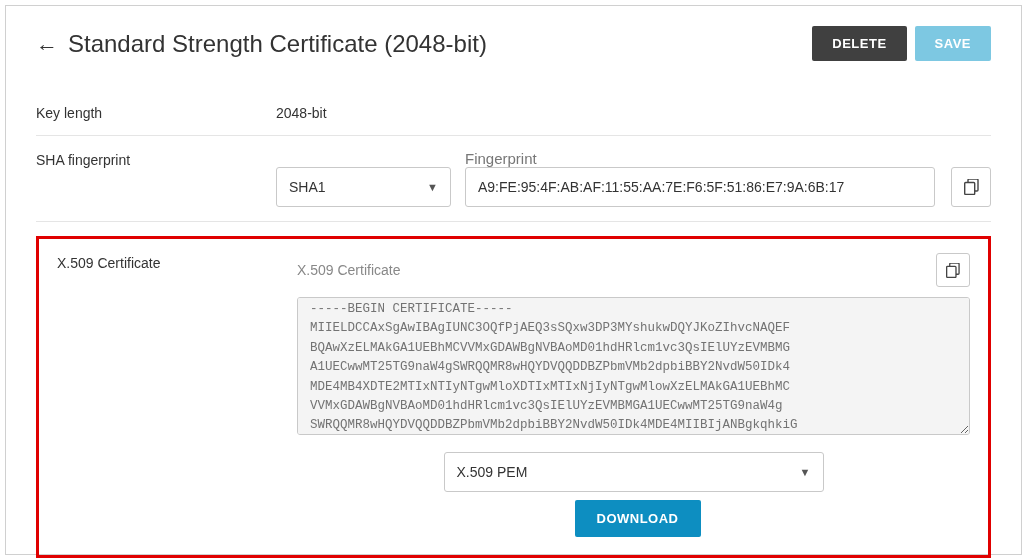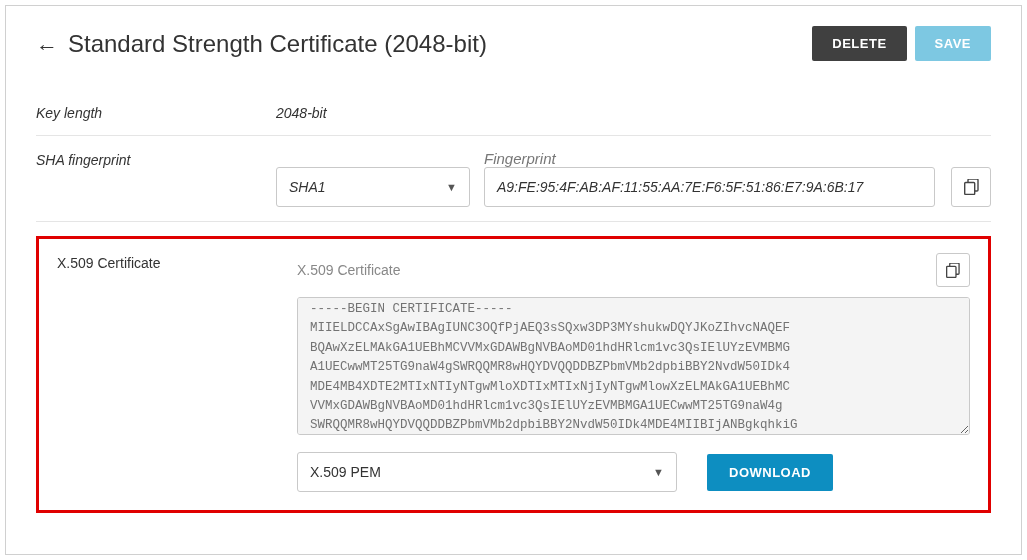--- a/index.html
+++ b/index.html
@@ -56,21 +56,20 @@
     background: #0d8ec1;
     color: #ffffff;
     padding: 11px 22px;
   }
   .section {
     display: flex;
     padding: 14px 0;
   }
   .section.bordered {
     border-bottom: 1px solid #e5e5e5;
-    font-style: italic;
   }
   .label-col {
     width: 240px;
     font-size: 14px;
     color: #333;
     padding-top: 2px;
   }
   .content-col {
     flex: 1;
     display: flex;
@@ -91,21 +90,21 @@
     align-items: center;
     padding: 0 12px;
     cursor: pointer;
     position: relative;
   }
   .select-box .caret {
     margin-left: auto;
     font-size: 11px;
     color: #555;
   }
-  .sha-select { width: 194px; }
+  .sha-select { width: 175px; }
   .format-select { width: 380px; }
   .fp-group { flex: 1; }
   .sub-label {
     font-size: 15px;
     color: #777;
   }
   .fp-row {
     display: flex;
     gap: 16px;
   }
@@ -160,23 +159,24 @@
     font-family: "Courier New", monospace;
     font-size: 12.5px;
     line-height: 1.55;
     color: #737373;
     resize: vertical;
     overflow-y: scroll;
     white-space: pre;
   }
   .download-row {
     display: flex;
-    gap: 22px;
+    gap: 8px;
     margin-top: 14px;
     align-items: center;
+    flex-direction: column;
   }
   svg { display: block; }
 </style>
 </head>
 <body>
 
 <div class="page">
 
   <div class="header-row">
     <span class="back-arrow">←</span>

